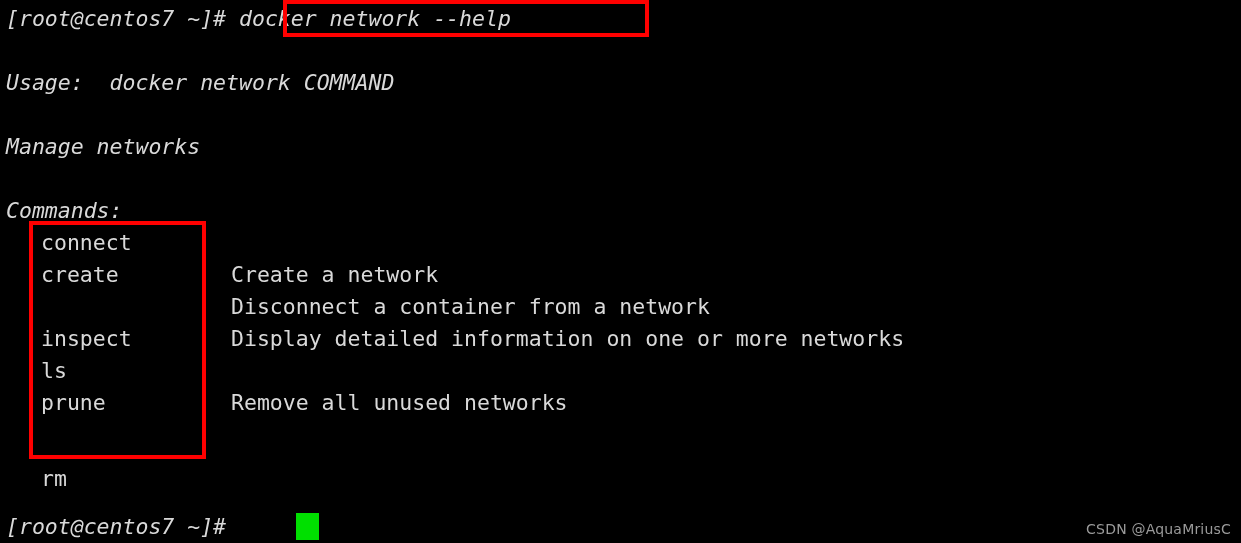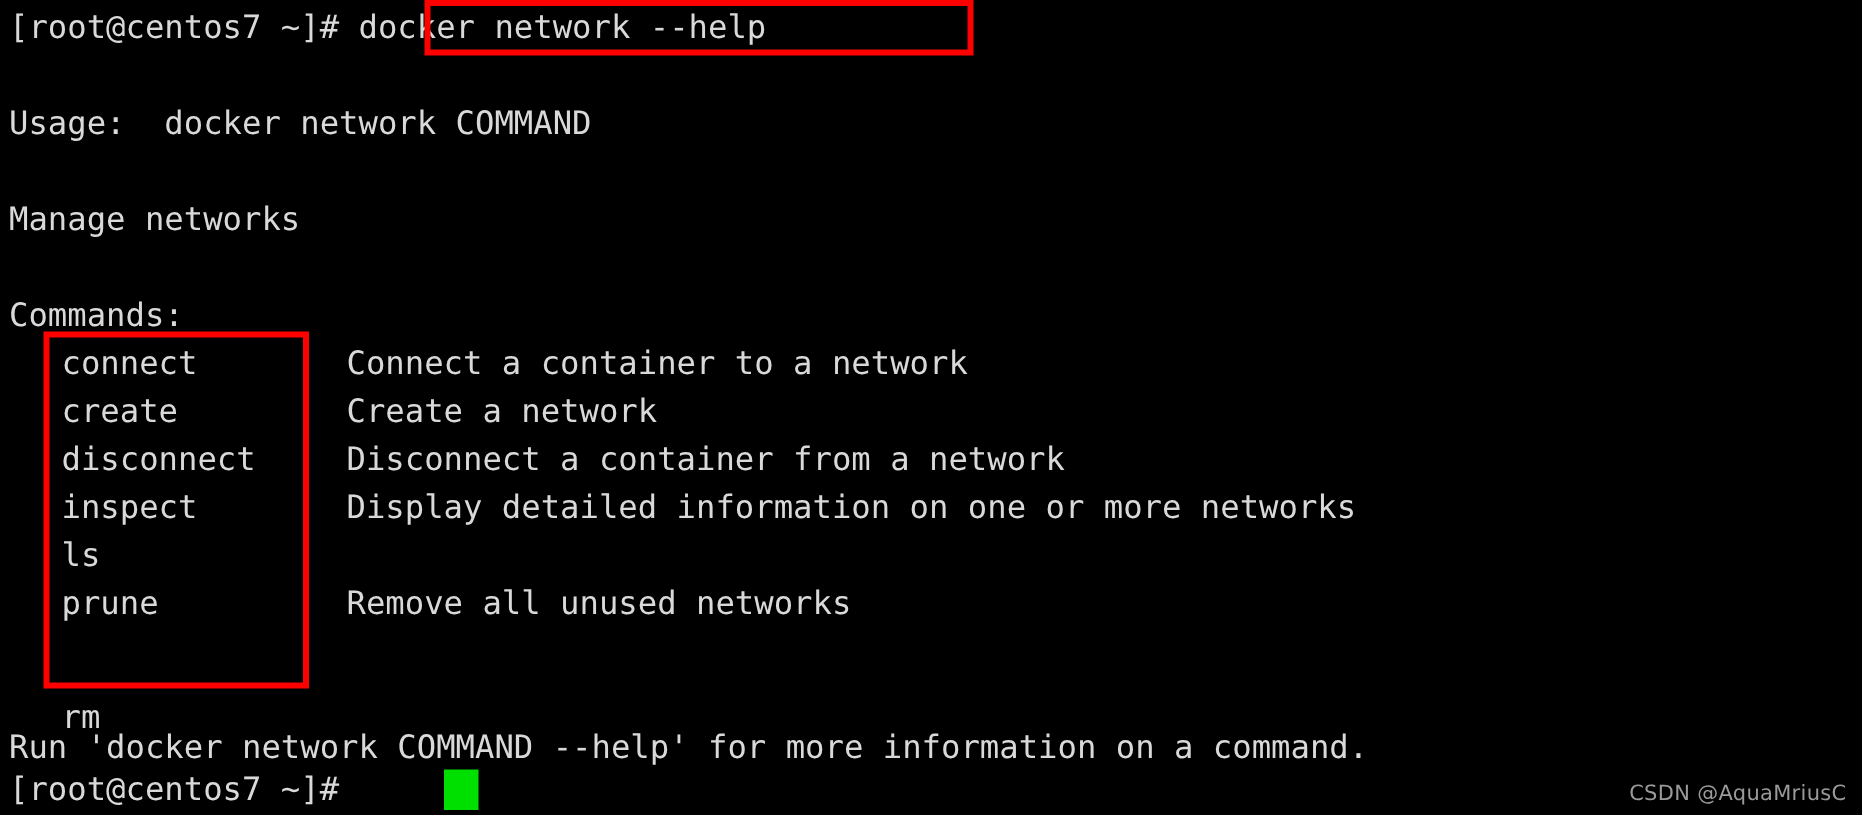--- a/index.html
+++ b/index.html
@@ -18,20 +18,21 @@
     line-height: 32px;
     color: #d9d9d9;
     -webkit-font-smoothing: none;
   }
   .line {
     position: absolute;
     left: 6px;
     white-space: pre;
     letter-spacing: 0px;
     font-family: "DejaVu Sans Mono", "Liberation Mono", monospace;
+    font-style: italic;
   }
   .cmd-col {
     position: absolute;
     left: 41px;
     white-space: pre;
   }
   .desc-col {
     position: absolute;
     left: 231px;
     white-space: pre;
@@ -96,39 +97,36 @@
 
   <div class="line row-prompt"><span>[root@centos7 ~]#</span><span> docker network --help</span></div>
 
   <div class="line row-usage">Usage:  docker network COMMAND</div>
 
   <div class="line row-manage">Manage networks</div>
 
   <div class="line row-commands">Commands:</div>
 
   <div class="cmd-col row-c0">connect</div>
-  <div class="desc-col row-c0">Connect a container to a network</div>
 
   <div class="cmd-col row-c1">create</div>
   <div class="desc-col row-c1">Create a network</div>
 
-  <div class="cmd-col row-c2">disconnect</div>
   <div class="desc-col row-c2">Disconnect a container from a network</div>
 
   <div class="cmd-col row-c3">inspect</div>
   <div class="desc-col row-c3">Display detailed information on one or more networks</div>
 
   <div class="cmd-col row-c4">ls</div>
 
   <div class="cmd-col row-c5">prune</div>
   <div class="desc-col row-c5">Remove all unused networks</div>
 
   <div class="cmd-col row-c6">rm</div>
 
-  <div class="line row-run">Run 'docker network COMMAND --help' for more information on a command.</div>
 
   <div class="line row-prompt2">[root@centos7 ~]# </div>
 
   <div id="cursor"></div>
 
   <div class="hl-box" id="hl-command"></div>
   <div class="hl-box" id="hl-commands-list"></div>
 
   <div id="watermark">CSDN @AquaMriusC</div>
 

